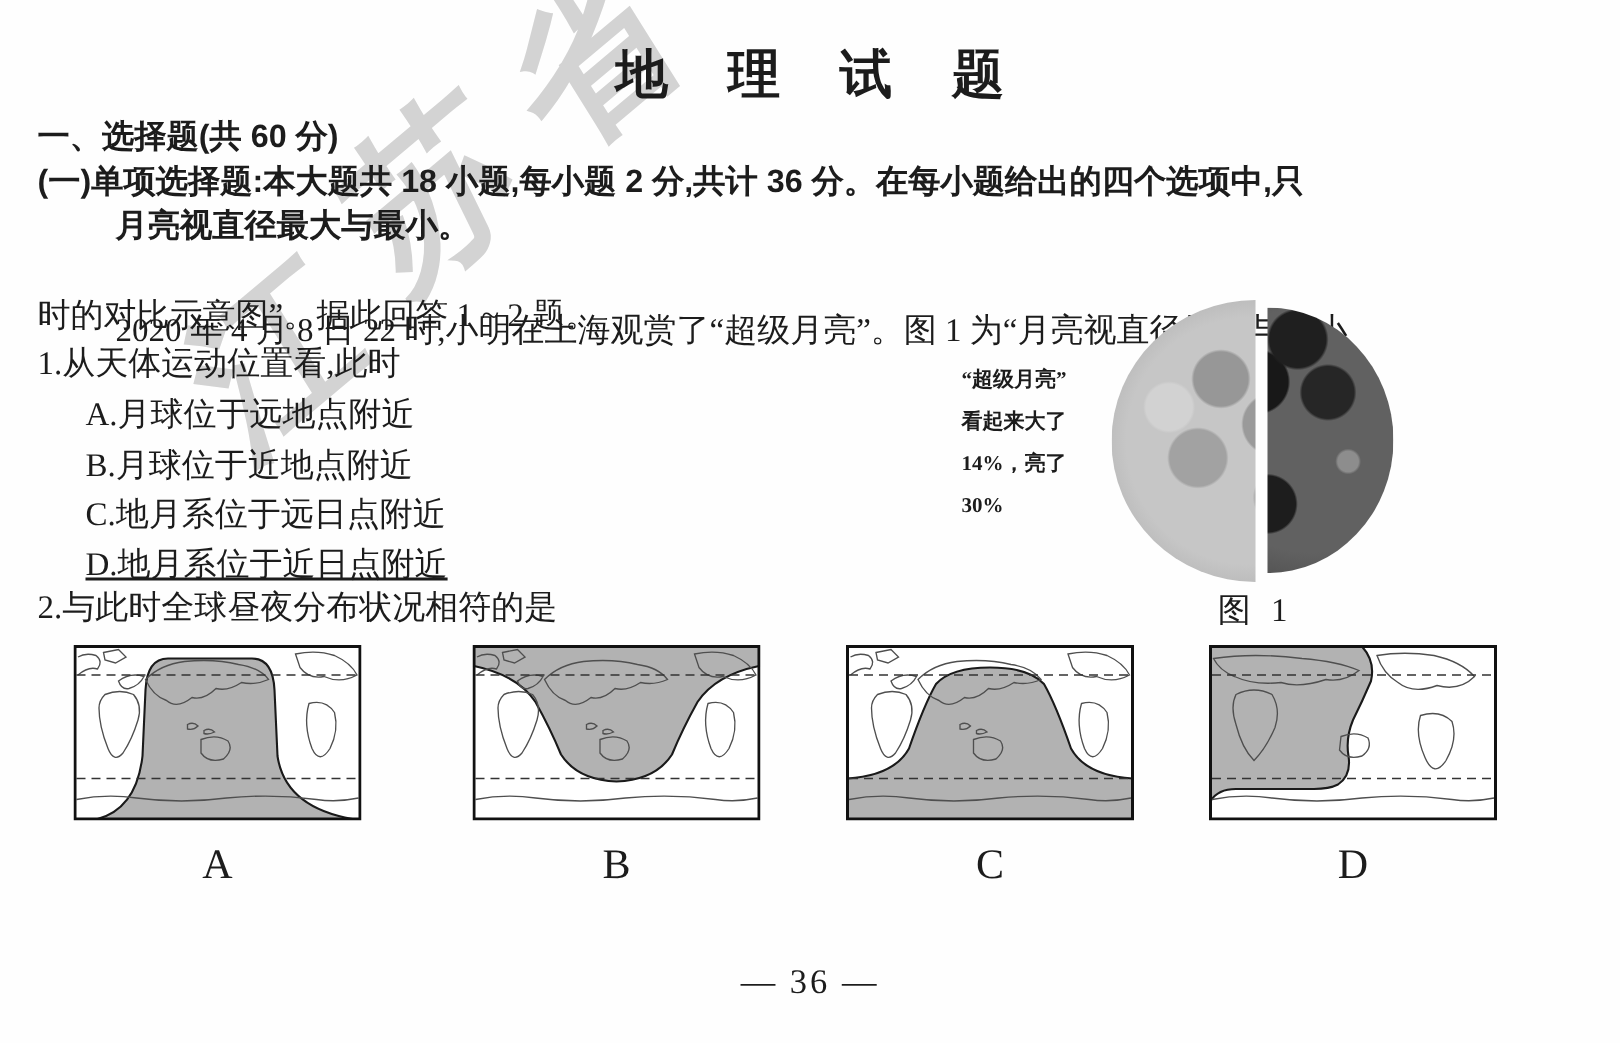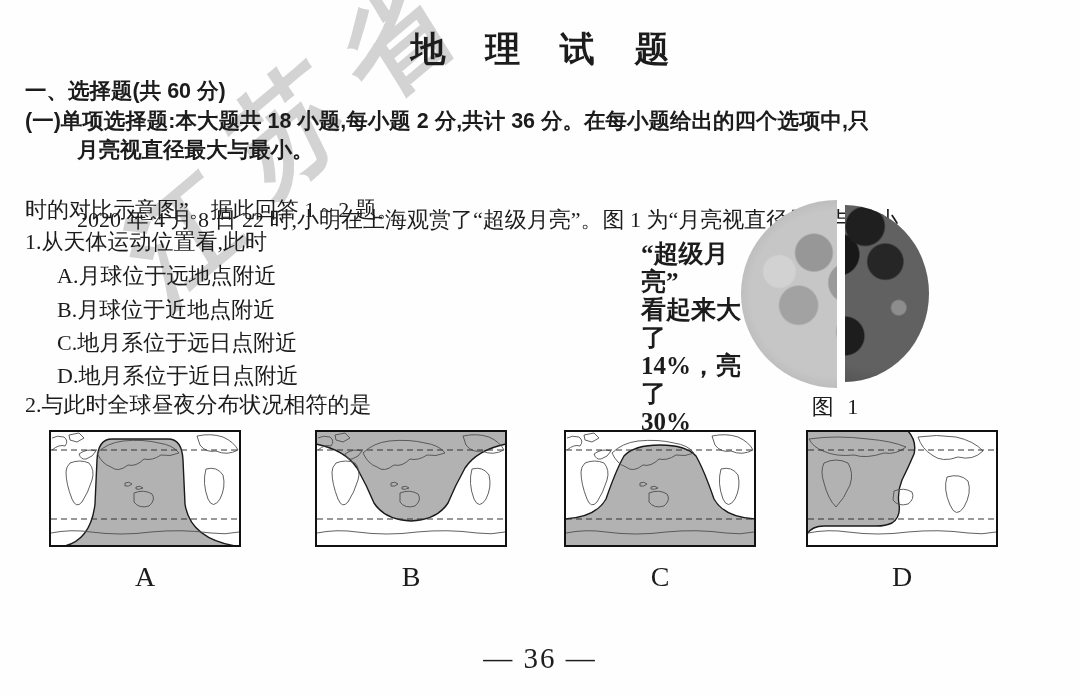--- a/index.html
+++ b/index.html
@@ -18,21 +18,21 @@
   .doc-title{
     position:absolute; top:26px; left:0; width:100%; text-align:center;
     font-family:"Liberation Sans", sans-serif; font-weight:bold;
     font-size:35px; letter-spacing:15px; text-indent:15px; margin:0;
   }
   .line{position:absolute; white-space:nowrap; font-size:22px; line-height:26px;text-align:right;}
   .bold-hei{font-family:"Liberation Sans", sans-serif; font-weight:bold; font-size:21.5px;}
   .serif{font-family:"Liberation Serif", serif;}
   
   .moon-label{
-    position:absolute; font-weight:bold; font-size:25px; line-height:28px;
+    position:absolute; font-weight:bold; font-size:14px; line-height:28px;
     font-family:"Liberation Serif", serif;
   }
   .moon{position:absolute; left:741px; top:200px; width:192px; height:188px;}
   .moon-half{position:absolute; overflow:hidden;}
   .moon-half.left{left:0; top:0; width:96px; height:188px;}
   .moon-half.right{left:104px; top:5px; width:84px; height:177px;}
   .moon-disc{border-radius:50%;}
   .moon-disc.big{
     width:192px; height:188px;
     background:
@@ -59,21 +59,21 @@
   }
   
   .map{position:absolute; top:430px; width:192px; height:117px;}
   .map svg{display:block; width:192px; height:117px;}
   .map-label{
     position:absolute; top:561px; width:192px; text-align:center;
     font-size:28px; font-family:"Liberation Serif", serif;
   }
   .footer{
     position:absolute; top:642px; left:0; width:1080px; text-align:center;
-    font-size:29px; letter-spacing:2px;
+    font-size:23px; letter-spacing:2px;
   }
 </style>
 </head>
 <body>
 
 <div class="page">
 
   <span class="wm-char" style="left:128px; top:182px;">江</span>
   <span class="wm-char" style="left:232px; top:72px;">苏</span>
   <span class="wm-char" style="left:338px; top:-18px;">省</span>
@@ -84,21 +84,21 @@
   <div class="line bold-hei" style="left:25px; top:108px;">(一)单项选择题:本大题共 18 小题,每小题 2 分,共计 36 分。在每小题给出的四个选项中,只</div>
   <div class="line bold-hei" style="left:77px; top:137px;">月亮视直径最大与最小。</div>
 
   <div class="line serif" style="left:77px; top:167px;margin-top:40px;">2020 年 4 月 8 日 22 时,小明在上海观赏了“超级月亮”。图 1 为“月亮视直径最大与最小</div>
   <div class="line serif" style="left:25px; top:197px;">时的对比示意图”。据此回答 1 ~ 2 题。</div>
 
   <div class="line serif" style="left:25px; top:229px;">1.从天体运动位置看,此时</div>
   <div class="line serif" style="left:57px; top:263px;">A.月球位于远地点附近</div>
   <div class="line serif" style="left:57px; top:297px;">B.月球位于近地点附近</div>
   <div class="line serif" style="left:57px; top:330px;">C.地月系位于远日点附近</div>
-  <div class="line serif" style="left:57px; top:363px;">D.地月系位于近日点附近</div>
+  <div class="line serif" style="left:57px; top:363px;text-decoration:underline;">D.地月系位于近日点附近</div>
 
   <div class="line serif" style="left:25px; top:392px;">2.与此时全球昼夜分布状况相符的是</div>
 
   <div class="moon-label" style="left:641px; top:240px; width:122px;">
     <div>“超级月亮”</div>
     <div>看起来大了</div>
     <div>14%，亮了</div>
     <div>30%</div>
   </div>
 

